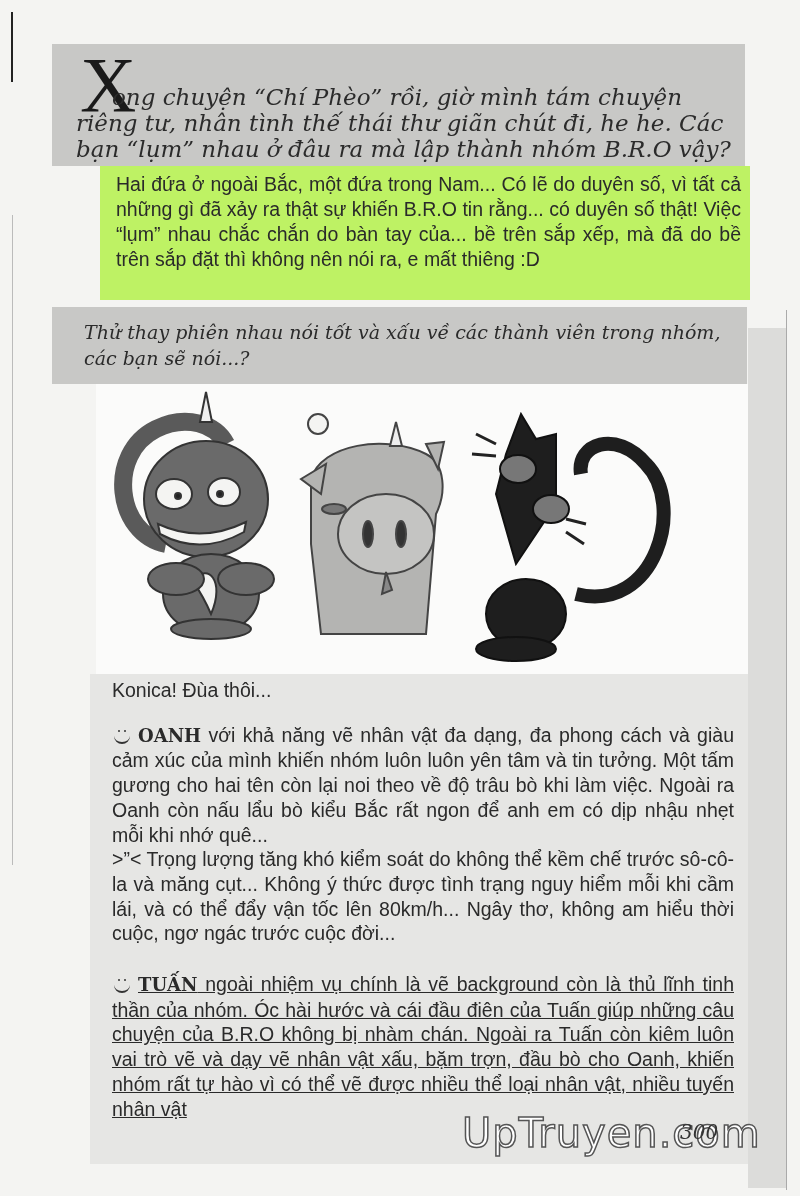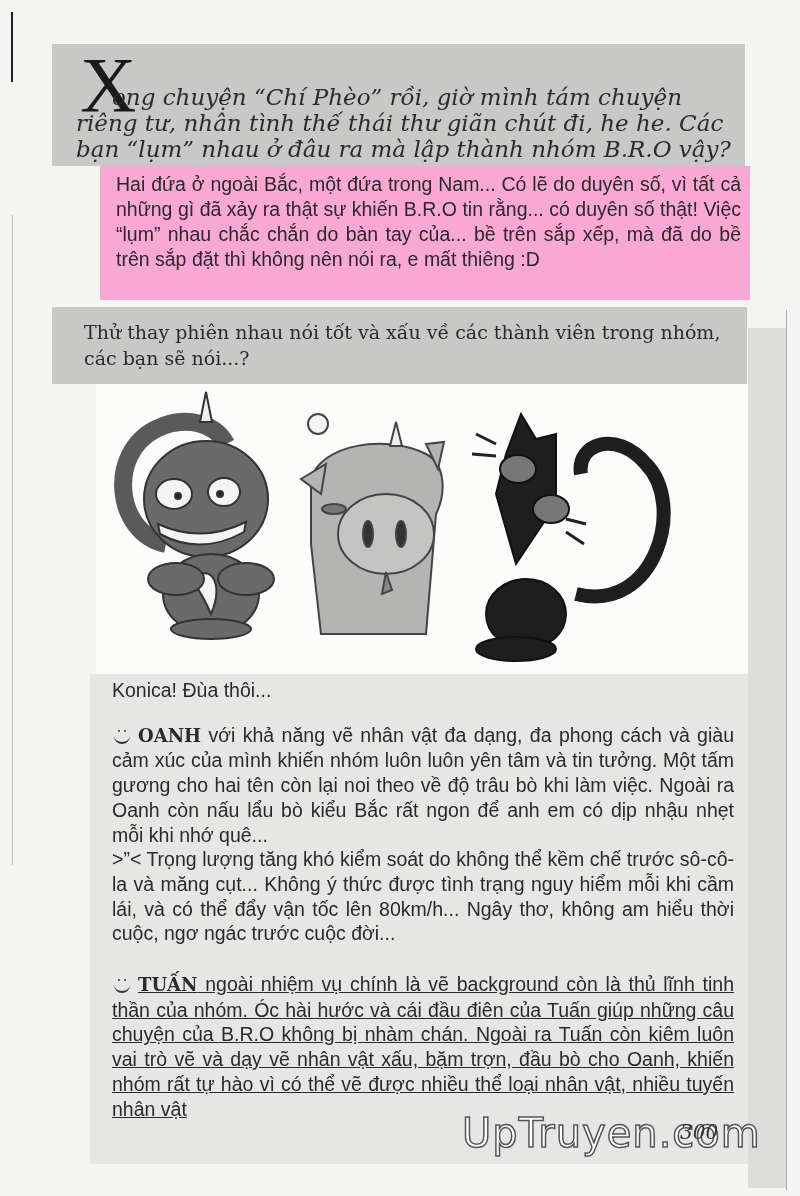--- a/index.html
+++ b/index.html
@@ -25,42 +25,42 @@
   .q1 .q-text {
     position: absolute; left: 24px; top: 40px; width: 660px;
     font-family: "DejaVu Serif", serif; font-style: italic;
     font-size: 23px; line-height: 26px; color: #2b2b2b;
   }
   .q1 .q-text .first { padding-left: 36px; }
 
   
   .a1 {
     position: absolute; left: 100px; top: 166px; width: 650px; height: 134px;
-    background: #f9a8d4;
+    background: #bef264;
   }
   .a1 .a-text {
     position: absolute; left: 16px; top: 6px; width: 625px;
     font-size: 19.5px; line-height: 25px; color: #2a2a2a;
     text-align: justify;
   }
 
   
   .panel-right {
     position: absolute; left: 748px; top: 328px; width: 38px; height: 860px;
     background: #dcdcda;
   }
 
   
   .q2 {
     position: absolute; left: 52px; top: 307px; width: 695px; height: 77px;
     background: #c8c8c6;
   }
   .q2 .q-text {
     position: absolute; left: 32px; top: 12px; width: 660px;
-    font-family: "DejaVu Serif", serif; 
+    font-family: "DejaVu Serif", serif; font-style: italic;
     font-size: 19px; line-height: 26px; color: #2b2b2b;
   }
 
   
   .art {
     position: absolute; left: 96px; top: 384px; width: 652px; height: 290px;
     background: #fbfbfa;
   }
   .art svg { position: absolute; left: 0; top: 0; }
 

